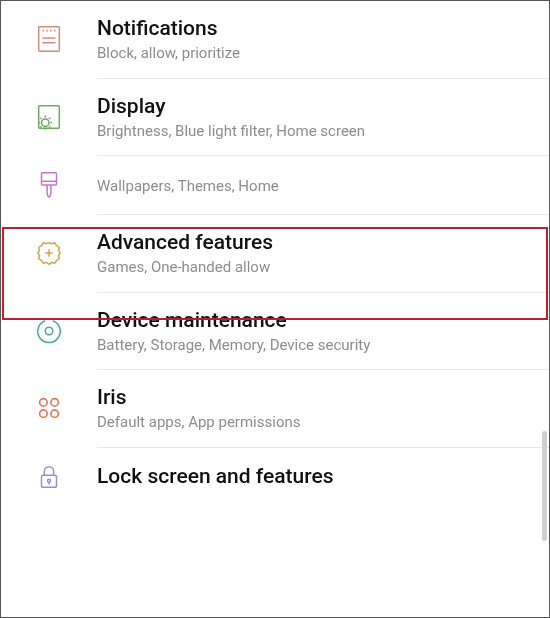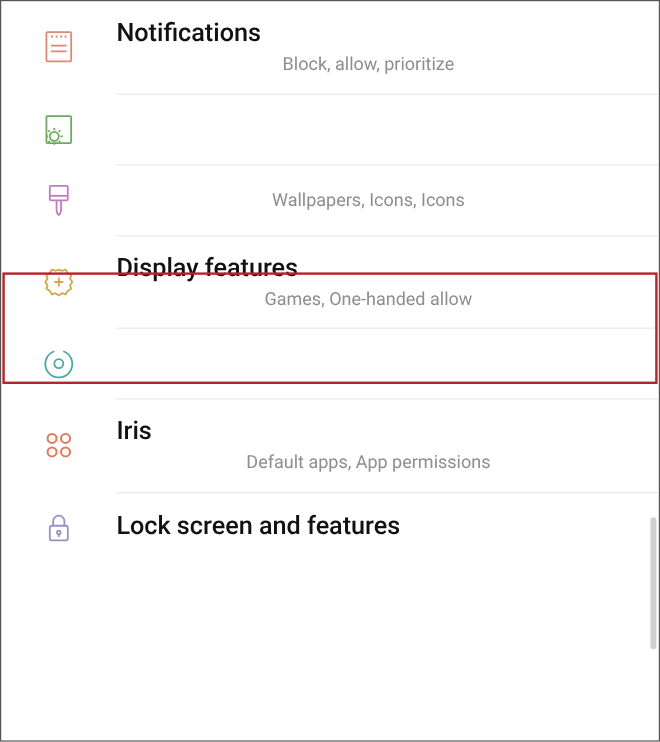--- a/index.html
+++ b/index.html
@@ -42,21 +42,20 @@
     font-size: 21px;
     color: #111;
     font-weight: 500;
     line-height: 1.25;
   }
   .subtitle {
     font-size: 15px;
     color: #8d8d8d;
     line-height: 1.35;
     margin-top: 2px;
-    text-align: center;
   }
   .divider {
     height: 1px;
     background: #e8e8e8;
     margin-left: 96px;
   }
   .highlight {
     position: absolute;
     border: 2px solid #b3242b;
     pointer-events: none;
@@ -103,58 +102,66 @@
         <line x1="12" y1="16.5" x2="12" y2="14.5"></line>
         <line x1="12" y1="27.5" x2="12" y2="29.5"></line>
         <line x1="6.5" y1="22" x2="4.5" y2="22"></line>
         <line x1="17.5" y1="22" x2="19.5" y2="22"></line>
         <line x1="8" y1="18" x2="6.7" y2="16.7"></line>
         <line x1="16" y1="18" x2="17.3" y2="16.7"></line>
         <line x1="8" y1="26" x2="6.7" y2="27.3"></line>
         <line x1="16" y1="26" x2="17.3" y2="27.3"></line>
       </svg>
     </div>
+    <div class="text-col">
+      <div class="title">Display</div>
+      <div class="subtitle">Brightness, Blue light filter, Home screen</div>
+    </div>
   </li>
   <div class="divider"></div>
 
   <li class="row">
     <div class="icon-col">
       <svg viewBox="0 0 32 32" fill="none" stroke="#c17bc4" stroke-width="1.6">
         <rect x="8" y="3" width="16" height="13" rx="1"></rect>
         <line x1="8" y1="12" x2="24" y2="12"></line>
         <path d="M14 16 L14 23 Q14 28 16 29 Q18 28 18 23 L18 16"></path>
       </svg>
     </div>
     <div class="text-col">
-      <div class="subtitle">Wallpapers, Icons, Icons</div>
+      <div class="subtitle">Wallpapers, Themes, Home</div>
     </div>
   </li>
   <div class="divider"></div>
 
   <li class="row" id="row-advanced">
     <div class="icon-col">
       <svg viewBox="0 0 32 32" fill="none" stroke="#d0a74b" stroke-width="1.6">
         <path d="M16 5 L19 6 L22 5 L24 8 L27 10 L26 13 L28 16 L26 19 L27 22 L24 24 L22 27 L19 26 L16 28 L13 26 L10 27 L8 24 L5 22 L6 19 L4 16 L6 13 L5 10 L8 8 L10 5 L13 6 Z"></path>
         <line x1="16" y1="12" x2="16" y2="20"></line>
         <line x1="12" y1="16" x2="20" y2="16"></line>
       </svg>
     </div>
     <div class="text-col">
-      <div class="title">Display features</div>
+      <div class="title">Advanced features</div>
       <div class="subtitle">Games, One-handed allow</div>
     </div>
   </li>
   <div class="divider"></div>
 
   <li class="row">
     <div class="icon-col">
       <svg viewBox="0 0 32 32" fill="none" stroke="#4aa89e" stroke-width="1.6">
         <path d="M12 5 A12 12 0 1 0 20 5"></path>
         <circle cx="16" cy="16" r="4"></circle>
       </svg>
+    </div>
+    <div class="text-col">
+      <div class="title">Device maintenance</div>
+      <div class="subtitle">Battery, Storage, Memory, Device security</div>
     </div>
   </li>
   <div class="divider"></div>
 
   <li class="row">
     <div class="icon-col">
       <svg viewBox="0 0 32 32" fill="none" stroke="#e07a5a" stroke-width="1.8">
         <circle cx="10" cy="10" r="4"></circle>
         <circle cx="22" cy="10" r="4"></circle>
         <circle cx="10" cy="22" r="4"></circle>

